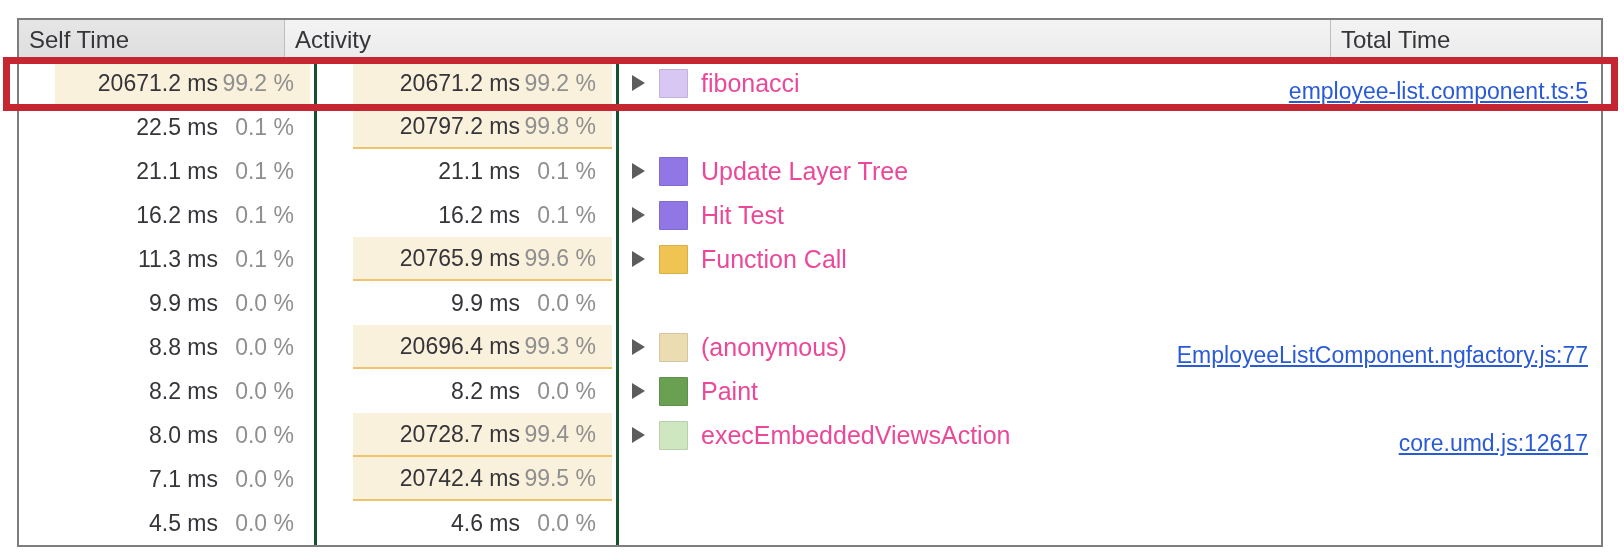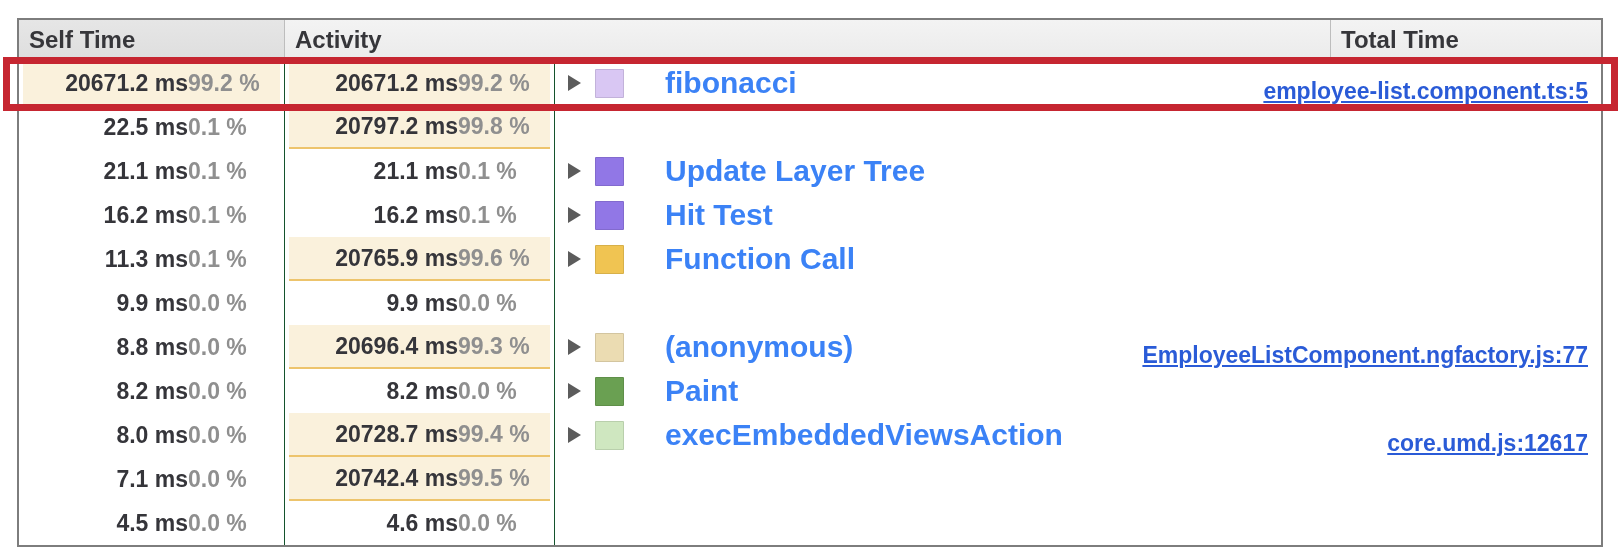--- a/index.html
+++ b/index.html
@@ -1,65 +1,65 @@
 <!DOCTYPE html>
 <html style="--hl: #c62631; --cream: #faf1dc; --underline: #edc46c; --link: #2a5bd7;"><head>
 <meta charset="utf-8">
 <style>
   * { margin:0; padding:0; box-sizing:border-box; }
   html,body { background:#ffffff; }
   body { font-family:"Liberation Sans", sans-serif; }
-  .stage { position:relative; width:1624px; height:560px; background:#fff; overflow:hidden;font-weight:bold; }
+  .stage { position:relative; width:1624px; height:560px; background:#fff; overflow:hidden; }
 
   .grid {
     position:absolute; left:17px; top:18px; width:1586px; height:529px;
     border:2px solid #7d7d7d; background:#fff; display:flex; flex-direction:column;
   }
   .hdr { display:flex; height:41px; flex:0 0 41px; border-bottom:1px solid #c9c9c9; }
   .hdr-cell {
     display:flex; align-items:center; padding-left:10px;
     font-size:24px; color:#36363a; background:linear-gradient(#f3f3f3,#ebebeb);
     border-right:1px solid #bdbdbd;
   }
   .hdr-cell.sorted { background:linear-gradient(#e6e6e6,#dedede); }
   .hdr-cell:last-child { border-right:none; }
   .c1 { width:266px; flex:0 0 266px; }
   .c2 { width:270px; flex:0 0 270px; }
   .c3 { flex:1 1 auto; min-width:0; }
 
   .body { flex:1 1 auto; }
   .row { display:flex; height:44px; background:#fff; }
   .cell { height:100%; }
-  .vcell { border-right:1px solid #14532d; }
+  .vcell { border-right:3px solid #14532d;margin-left:32px; }
   .vals {
     display:flex; align-items:center; justify-content:flex-end;
     height:100%; margin:0 4px; padding-right:16px;
   }
   .vals.hl { background:var(--cream); }
   .vals.hl-line { background:var(--cream); border-bottom:2px solid var(--underline); }
   .ms { font-size:23px; color:#35353a; white-space:pre; }
-  .pct { font-size:23px; color:#8f8f8f; width:76px; white-space:pre; }
+  .pct { font-size:23px; color:#8f8f8f; width:76px; text-align:right; white-space:pre; }
 
   .act { display:flex; align-items:center; padding-left:9px; min-width:0; }
   .tri {
     width:0; height:0; flex:0 0 auto;
     border-left:13px solid #5c5c5c;
     border-top:8px solid transparent;
     border-bottom:8px solid transparent;
     margin:0 14px 0 4px;
   }
   .swatch {
     width:29px; height:29px; flex:0 0 auto; margin-right:13px;
     border:1px solid rgba(0,0,0,0.10); border-radius:1px;
   }
   .swatch.dotted {
     background-image:radial-gradient(rgba(255,255,255,0.85) 1.2px, rgba(255,255,255,0) 1.7px);
     background-size:7px 7px;
   }
-  .act-label { font-size:30px; color:#3b82f6; white-space:nowrap;margin-left:28px; }
+  .act-label { font-size:25px; color:#ec4899; white-space:nowrap; }
   .src-link {
     margin-left:auto; padding-right:13px; font-size:23px;
     color:var(--link); text-decoration:underline; white-space:nowrap; cursor:pointer;margin-top:16px;
   }
 
   .red-box {
     position:absolute; left:3px; top:57px; width:1615px; height:54px;
     border:7px solid var(--hl); pointer-events:none; z-index:10;
   }
 </style>

